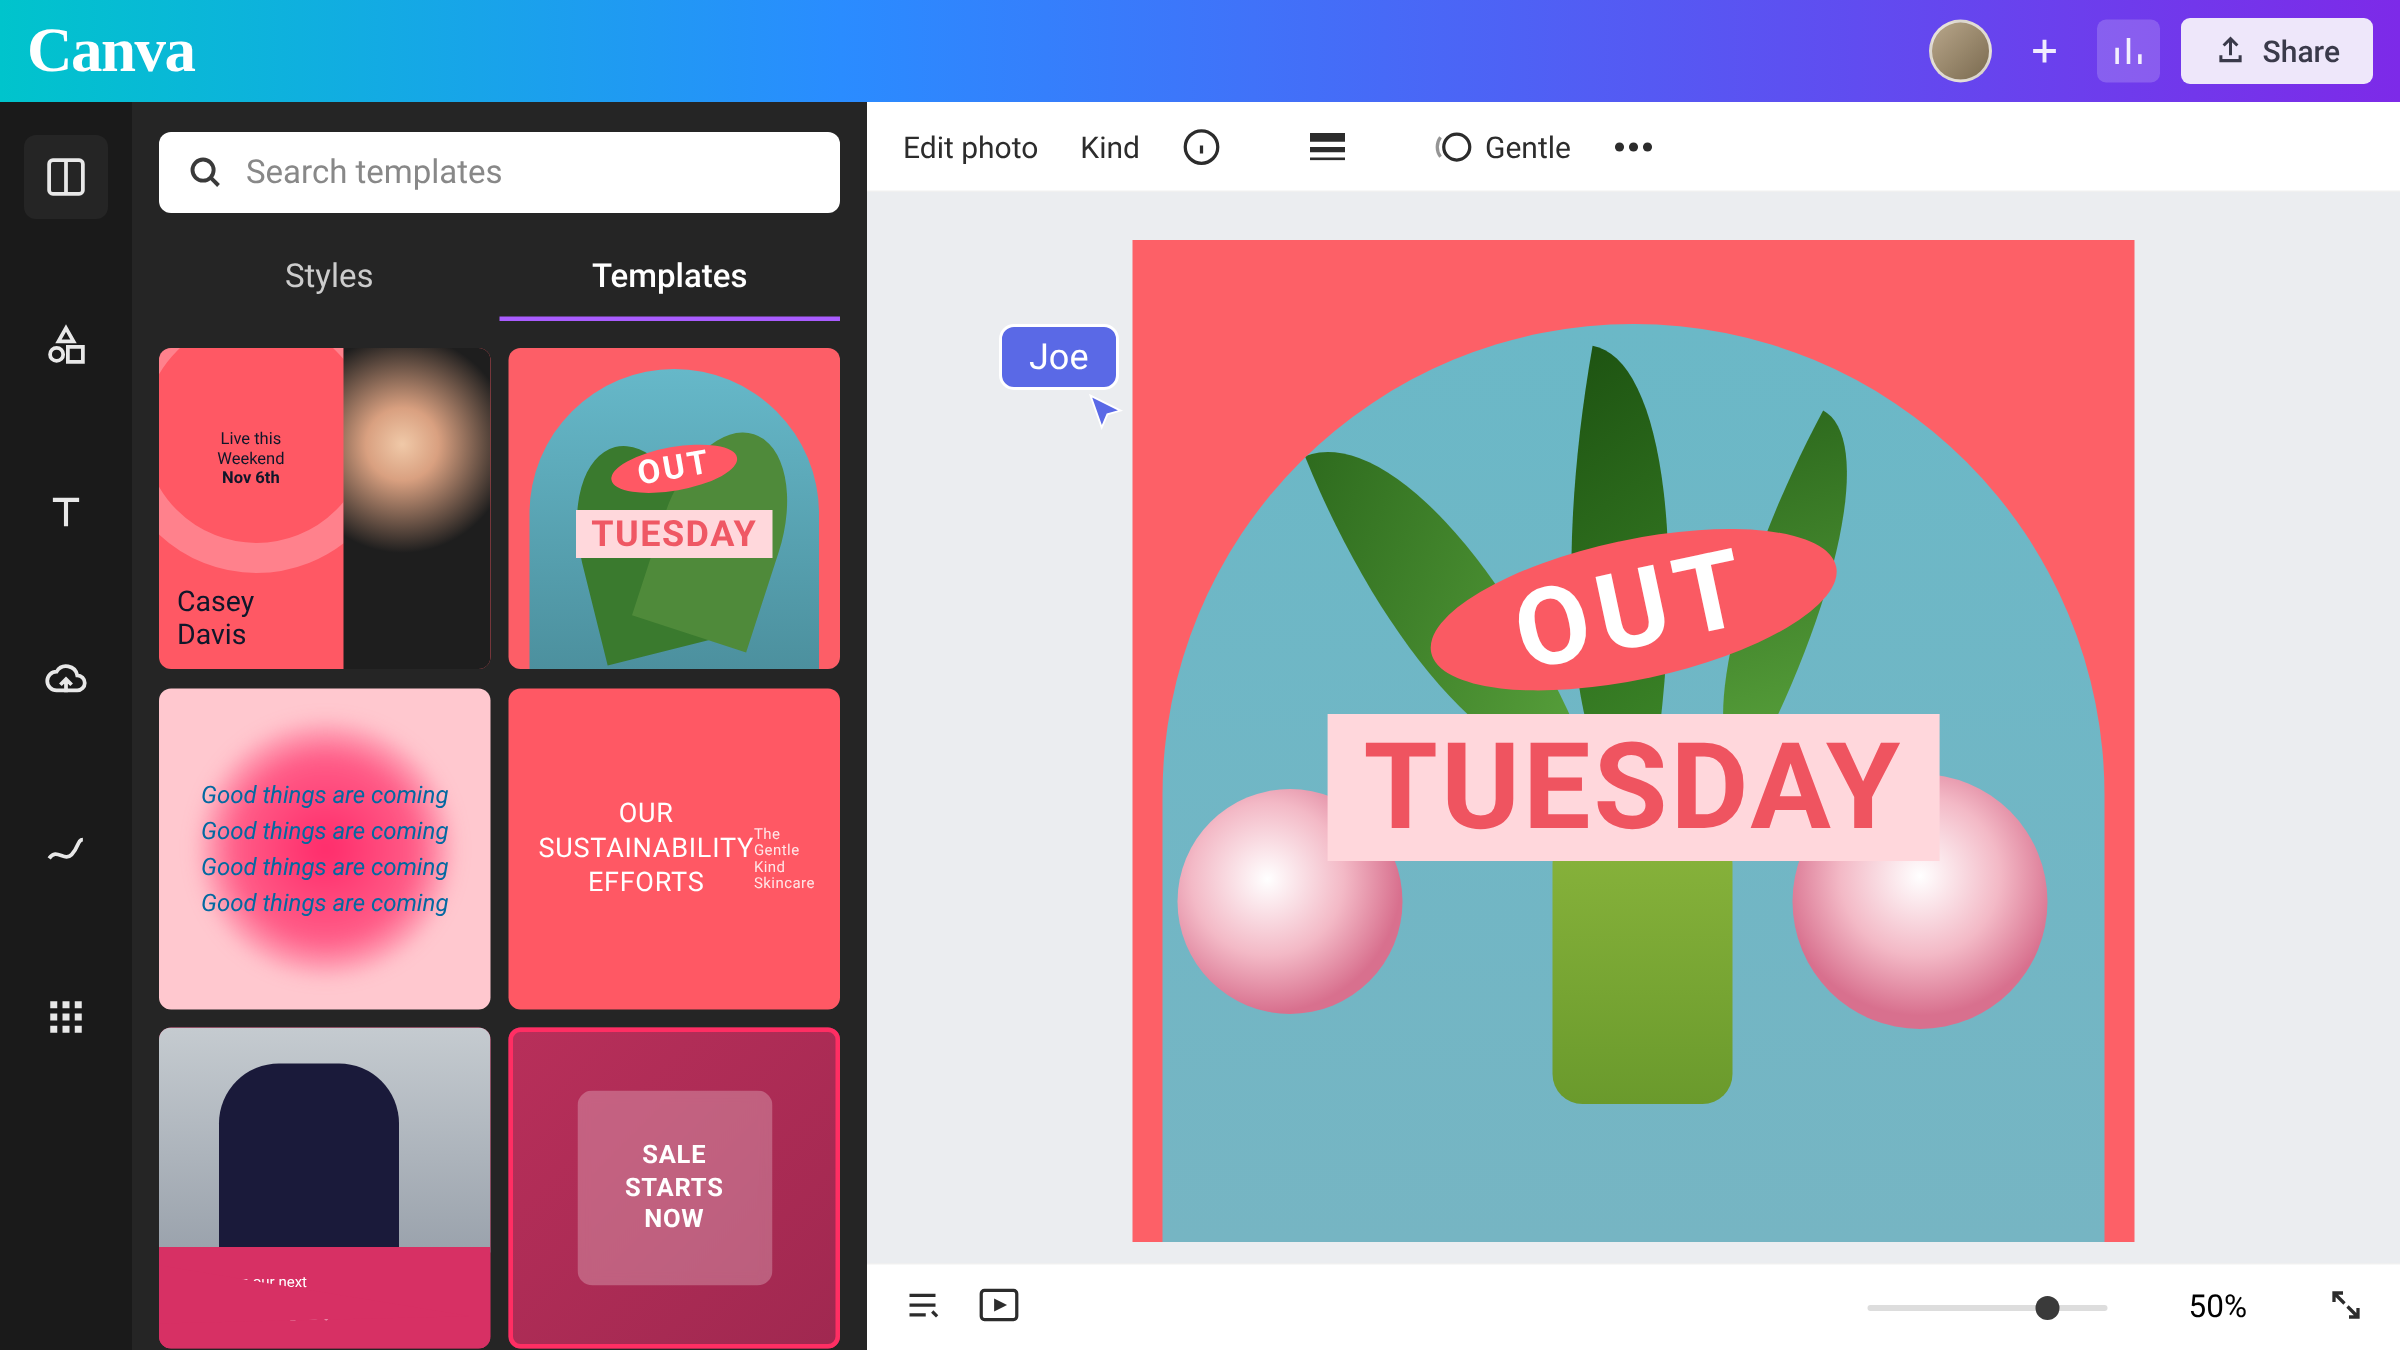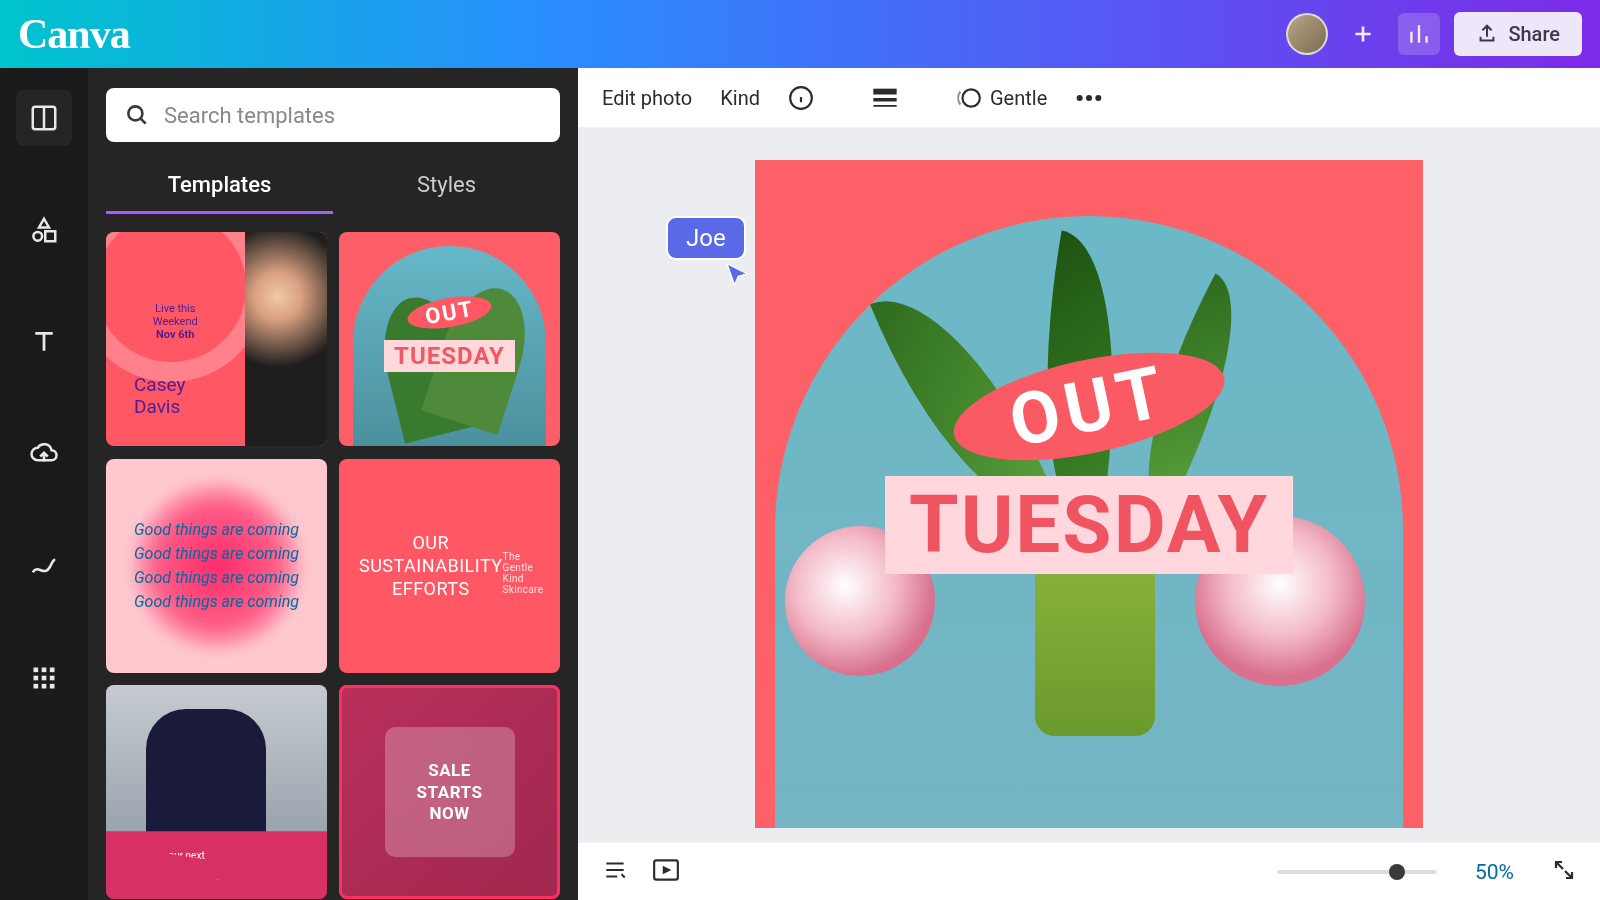--- a/index.html
+++ b/index.html
@@ -31,21 +31,21 @@
 .search input::placeholder { color:#888; }
 .tabs { display:flex; margin-top:20px; }
 .tab { flex:1; text-align:center; font-size:22px; color:#ccc; padding:10px 0 14px; cursor:pointer; border-bottom:3px solid transparent; }
 .tab.active { color:#fff; font-weight:500; border-bottom-color:#a95cff; }
 .grid { flex:1; overflow-y:auto; margin-top:18px; display:grid; grid-template-columns:1fr 1fr; gap:12px; }
 .th { width:100%; height:214px; border-radius:8px; overflow:hidden; cursor:pointer; position:relative; }
 .th.sel { outline:3px solid #ff2e63; outline-offset:-3px; }
 
 
 .t1 { background:#ff5864; display:flex; }
-.t1 .l { flex:1; display:flex; flex-direction:column; justify-content:space-between; padding:28px; color:#4c1d95; position:relative; overflow:hidden; }
+.t1 .l { flex:1; display:flex; flex-direction:column; justify-content:space-between; padding:12px; color:#0f172a; position:relative; overflow:hidden; }
 .t1 .l::before { content:""; position:absolute; top:-40px; left:-30px; width:150px; height:150px; border:20px solid rgba(255,170,180,0.5); border-radius:50%; }
 .t1 .live { text-align:center; font-size:11px; margin-top:42px; position:relative; }
 .t1 .name { font-size:19px; line-height:1.15; position:relative; }
 .t1 .r { flex:1; background:radial-gradient(circle at 40% 30%,#f0c9a8 0%,#d9a080 15%,#1e1e1e 45%); position:relative; }
 .t2 { background:#fd5e67; display:flex; align-items:center; justify-content:center; position:relative; }
 .t2 .arch { position:absolute; top:14px; left:14px; right:14px; bottom:0; background:linear-gradient(180deg,#66b8c9 0%,#4c909e 100%); border-radius:120px 120px 0 0; overflow:hidden;}
 .t2 .leaf { position:absolute; width:80px; height:140px; background:#3a7a2e; border-radius:50% 50% 0 0; }
 .t2 .out { position:absolute; top:66px; background:#ff5864; padding:2px 18px; border-radius:50%; color:#fff; font-weight:700; font-size:22px; letter-spacing:2px; transform:rotate(-10deg); }
 .t2 .tue { position:absolute; top:108px; background:#ffd8dc; color:#ef5864; font-weight:700; font-size:24px; letter-spacing:1px; padding:2px 10px; }
 .t3 { background:#ffc8cf; display:flex; align-items:center; justify-content:center; }
@@ -78,21 +78,21 @@
 .canvas .tue { position:absolute; left:50%; top:316px; transform:translateX(-50%); background:#ffd7dc; color:#ef5460; font-size:80px; font-weight:700; letter-spacing:2px; padding:2px 24px; }
 .collab { position:absolute; top:88px; left:88px; }
 .collab .tag { background:#5a69e6; color:#fff; font-size:24px; padding:6px 18px; border-radius:10px; border:2px solid #fff; }
 .collab .cursor { position:absolute; left:56px; top:44px; }
 
 
 .footer { height:58px; background:#fff; display:flex; align-items:center; padding:0 24px; gap:24px; border-top:1px solid rgba(0,0,0,0.06);}
 .footer .sp{ flex:1;}
 .zoom-track { width:160px; height:4px; background:#ddd; border-radius:2px; position:relative;}
 .zoom-thumb { position:absolute; top:50%; left:75%; transform:translate(-50%,-50%); width:16px; height:16px; background:#3a3a3a; border-radius:50%;}
-.zoom-lbl { font-size:21px; color:#0369a1; margin:0 14px;}
+.zoom-lbl { font-size:21px; color:#000000; margin:0 30px;}
 .grid::-webkit-scrollbar{width:0}
 </style>
 </head>
 <body>
 
 <div class="app">
 
   <div class="header">
     <div class="logo">Canva</div>
     <div class="header-spacer"></div>
@@ -166,22 +166,22 @@
 
     <div class="panel">
       <div class="search">
         <svg width="26" height="26" viewBox="0 0 24 24" fill="none" stroke="#3a3a3a" stroke-width="2.4">
             <circle cx="10.5" cy="10.5" r="6.5"></circle>
             <path d="M20 20l-4.5-4.5"></path>
           </svg>
         <input placeholder="Search templates" style="">
       </div>
       <div class="tabs">
+        <div class="tab">Styles</div>
         <div class="tab active">Templates</div>
-        <div class="tab">Styles</div>
       </div>
       <div class="grid">
         <div class="th t1">
           <div class="l">
             <div class="live">
               <div>Live this</div>
               <div>Weekend</div>
               <div style="font-weight:700">Nov 6th</div>
             </div>
             <div class="name">

